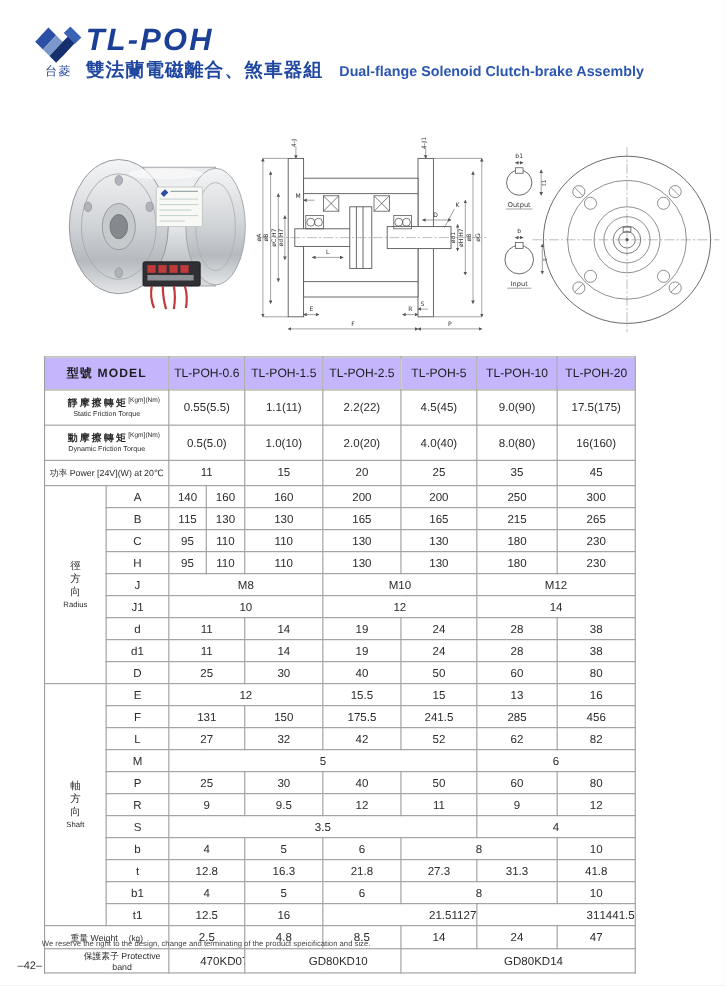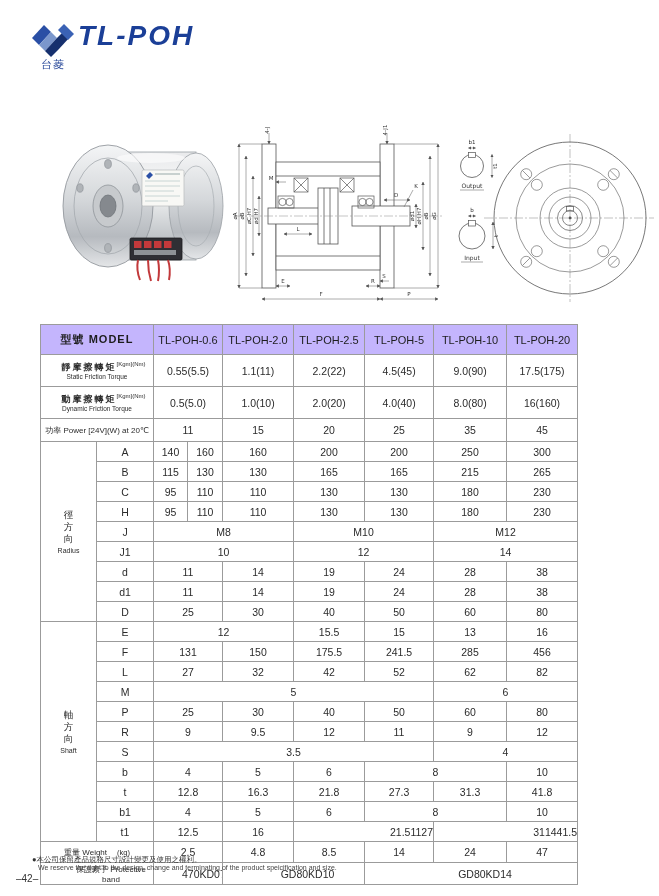--- a/index.html
+++ b/index.html
@@ -56,20 +56,24 @@
 <div class="page">
 
   <svg class="logo" viewBox="0 0 46 34">
     <polygon points="2,14 14,1 21,8 9,21" fill="#2a4fa5"></polygon>
     <polygon points="9,21 21,8 27,14 15,27" fill="#7b97cc"></polygon>
     <polygon points="15,27 27,14 34,7 40,13 28,26 21,33" fill="#16306e"></polygon>
     <polygon points="28,6 34,0 44,10 38,16" fill="#3a62b5"></polygon>
   </svg>
   <div class="company">台菱</div>
   <div class="series">TL-POH</div>
+  <div class="subline">
+    <span class="title-zh">雙法蘭電磁離合、煞車器組</span>
+    <span class="title-en">Dual-flange Solenoid Clutch-brake Assembly</span>
+  </div>
 
   <svg class="draw" style="left:56px;top:126px;" width="176" height="168" viewBox="0 0 176 168">
     <defs>
       <linearGradient id="met" x1="0" y1="0" x2="0" y2="1">
         <stop offset="0" stop-color="#f4f5f6"></stop>
           <stop offset="0.45" stop-color="#d4d7da"></stop>
         <stop offset="0.75" stop-color="#b6babf"></stop>
           <stop offset="1" stop-color="#e4e6e8"></stop>
       </linearGradient>
       <linearGradient id="met2" x1="0" y1="0" x2="0" y2="1">
@@ -263,21 +267,21 @@
       <col style="width:71px">
         <col style="width:71px">
         <col style="width:69px">
         <col style="width:73px">
         <col style="width:71px">
     </colgroup>
     <tbody>
         <tr class="hdr">
       <td colspan="2" class="model-lbl">型號 MODEL</td>
       <td colspan="2">TL-POH-0.6</td>
-      <td>TL-POH-2.0</td>
+      <td>TL-POH-1.5</td>
       <td>TL-POH-2.5</td>
       <td>TL-POH-5</td>
       <td>TL-POH-10</td>
       <td>TL-POH-20</td>
     </tr>
     <tr class="torq">
       <td colspan="2" class="lbl">
         <span class="zh">靜摩擦轉矩</span><span class="unit">[Kgm](Nm)</span>
         <span class="en">Static Friction Torque</span>
       </td>
@@ -511,18 +515,17 @@
     <tr class="prot">
       <td colspan="2" class="wlbl">保護素子 Protective band</td>
       <td colspan="2">470KD07</td>
       <td colspan="2">GD80KD10</td>
       <td colspan="3">GD80KD14</td>
     </tr>
   </tbody>
     </table>
 
   <div class="note">
-    <div class="note-zh">●本公司保留產品規格尺寸設計變更及使用之權利。</div>
     <div class="note-en">We reserve the right to the design, change and terminating of the product speicification and size.</div>
   </div>
   <div class="pageno">–42–</div>
 
 </div>
 
 </body></html>

